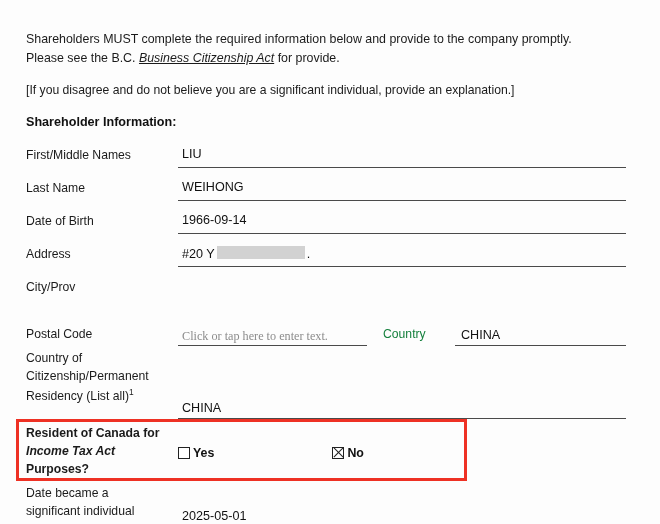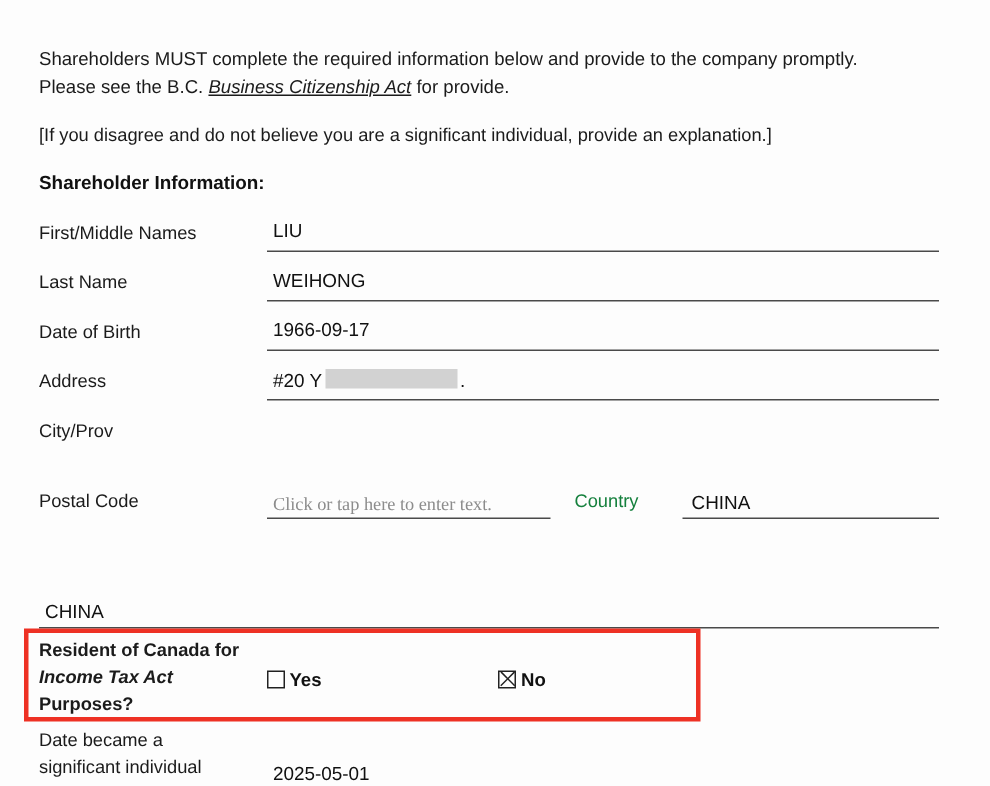--- a/index.html
+++ b/index.html
@@ -251,40 +251,45 @@
       <div class="field">LIU</div>
     </div>
 
     <div class="row">
       <div class="label">Last Name</div>
       <div class="field">WEIHONG</div>
     </div>
 
     <div class="row">
       <div class="label">Date of Birth</div>
-      <div class="field">1966-09-17</div>
+      <div class="field">1966-09-14</div>
     </div>
 
     <div class="row">
       <div class="label">Address</div>
       <div class="field"><span>#20 Y</span><span class="redaction"></span><span>.</span></div>
     </div>
 
     <div class="row">
       <div class="label">City/Prov</div>
     </div>
 
     <div class="row-split">
       <div class="label">Postal Code</div>
       <div class="field-ph">Click or tap here to enter text.</div>
       <div class="mid-label">Country</div>
       <div class="field-country">CHINA</div>
     </div>
 
     <div class="row-multiline">
+      <div class="label">
+        <span>Country of</span><br>
+        <span>Citizenship/Permanent</span><br>
+        <span>Residency (List all)</span><sup>1</sup>
+      </div>
       <div class="field">CHINA</div>
     </div>
 
     <div class="hl-wrap">
       <div class="hl-box"></div>
       <div class="row-tax">
         <div class="label">
           <span>Resident of Canada for</span><br>
           <span class="ital">Income Tax Act</span><br>
           <span>Purposes?</span>

